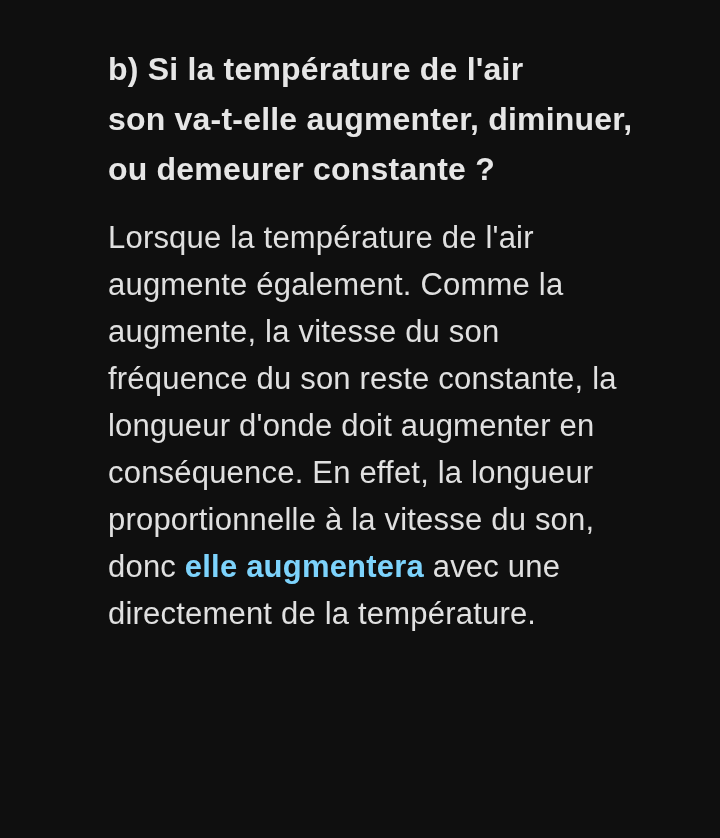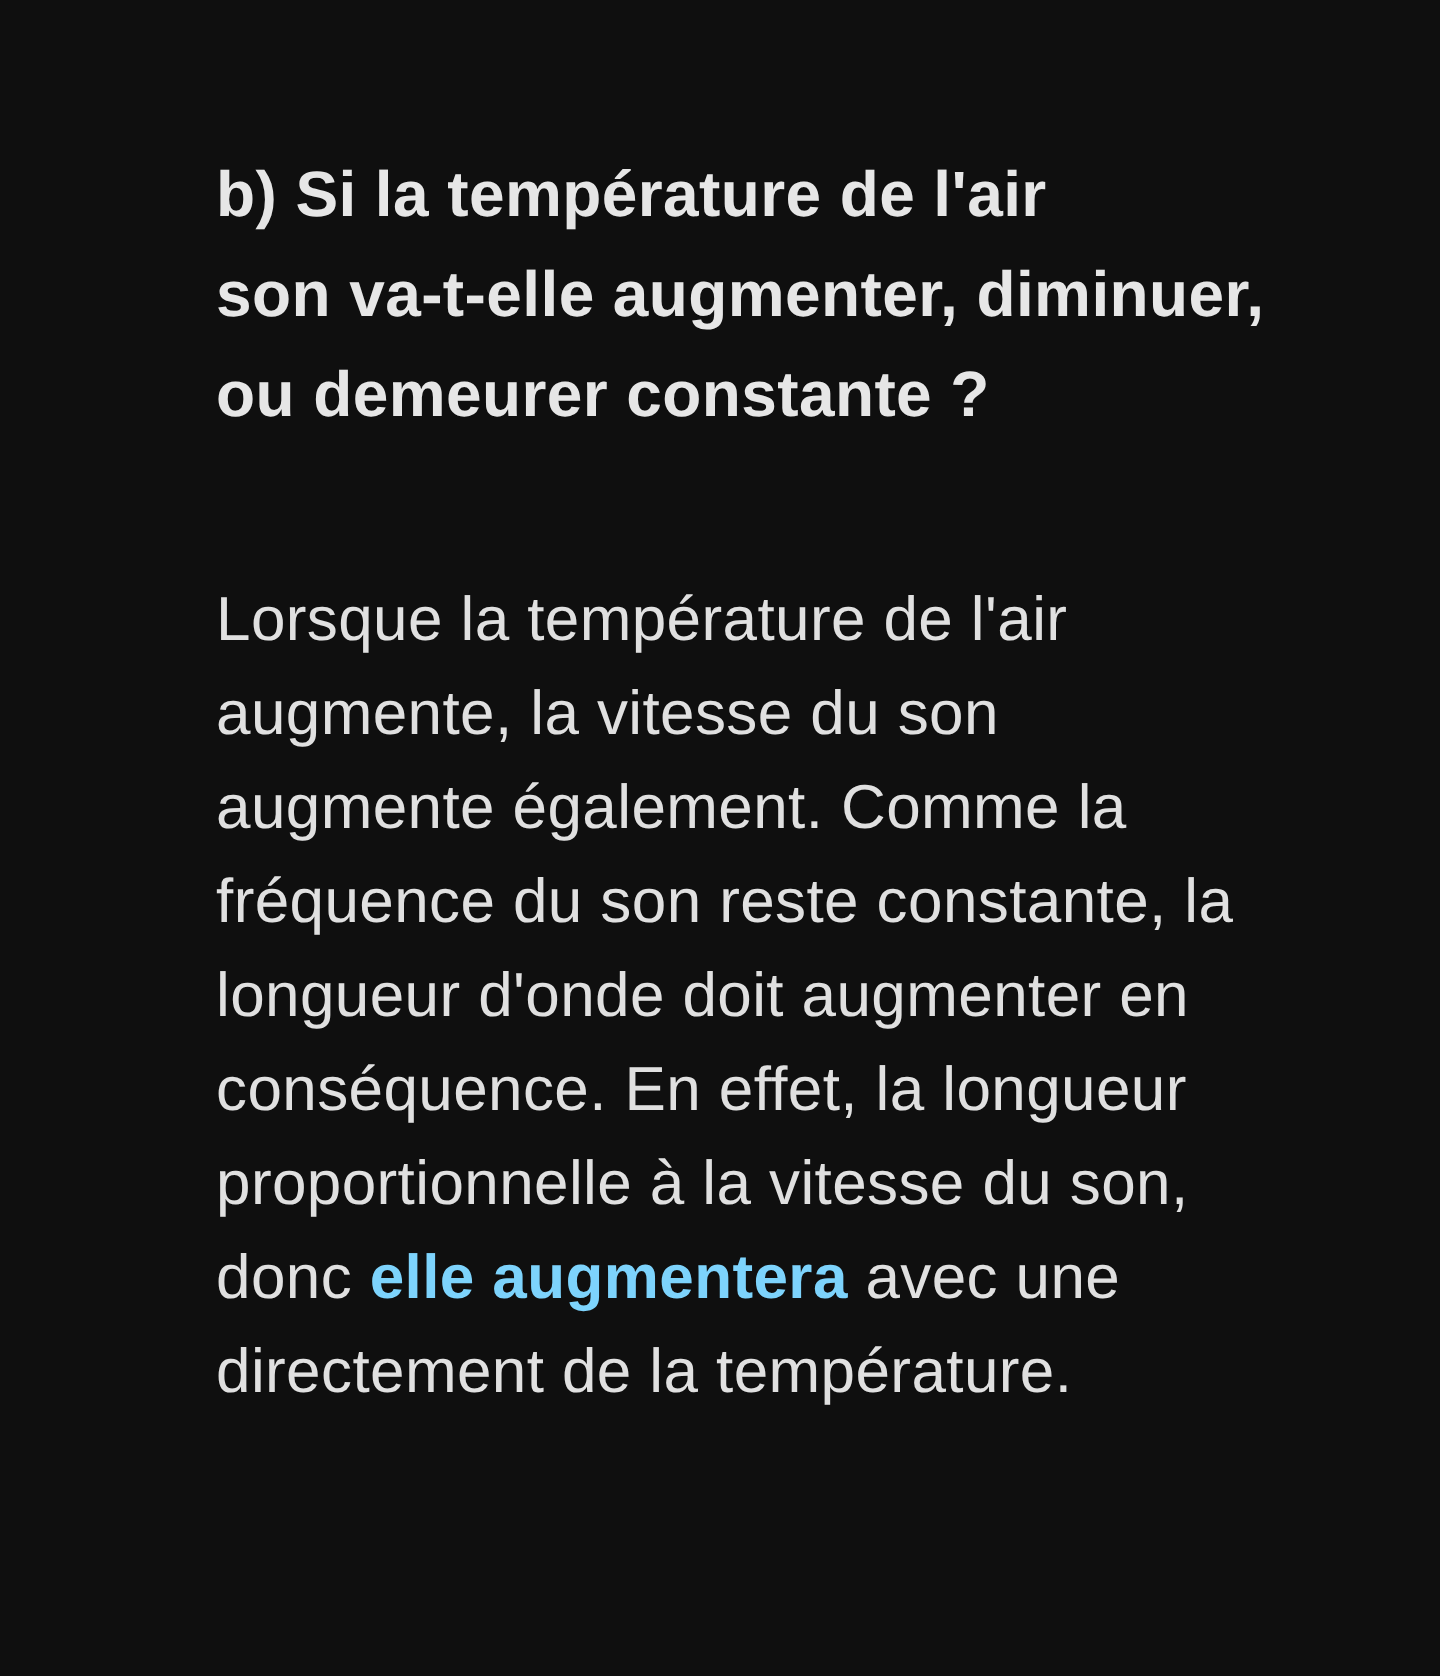--- a/index.html
+++ b/index.html
@@ -9,35 +9,35 @@
     overflow: hidden;
   }
   body {
     background: #0f0f0f;
     font-family: "Liberation Sans", "DejaVu Sans", sans-serif;
     color: #e3e3e3;
   }
   .page {
     width: 720px;
     height: 665px;
-    padding: 72px 60px 0 108px;
+    padding: 44px 60px 0 108px;
     background: #0f0f0f;
   }
   .question {
     font-weight: 700;
     font-size: 32px;
     line-height: 50px;
     color: #e6e6e6;
     letter-spacing: 0.2px;
   }
   .question .line {
     white-space: nowrap;
   }
   .answer {
-    margin-top: 64px;
+    margin-top: 20px;
     font-weight: 400;
     font-size: 31px;
     line-height: 47px;
     color: #e0e0e0;
     letter-spacing: 0.2px;
   }
   .answer .line {
     white-space: nowrap;
   }
   .answer b {
@@ -51,22 +51,22 @@
 <div class="page">
 
   <div class="question">
     <div class="line">b) Si la température de l'air</div>
     <div class="line">son va-t-elle augmenter, diminuer,</div>
     <div class="line">ou demeurer constante ?</div>
   </div>
 
   <div class="answer">
     <div class="line">Lorsque la température de l'air</div>
+    <div class="line">augmente également. Comme la</div>
     <div class="line">augmente, la vitesse du son</div>
-    <div class="line">augmente également. Comme la</div>
     <div class="line">fréquence du son reste constante, la</div>
     <div class="line">longueur d'onde doit augmenter en</div>
     <div class="line">conséquence. En effet, la longueur</div>
     <div class="line">proportionnelle à la vitesse du son,</div>
     <div class="line"><span>donc </span><b>elle augmentera</b><span> avec une</span></div>
     <div class="line">directement de la température.</div>
   </div>
 
 </div>
 

